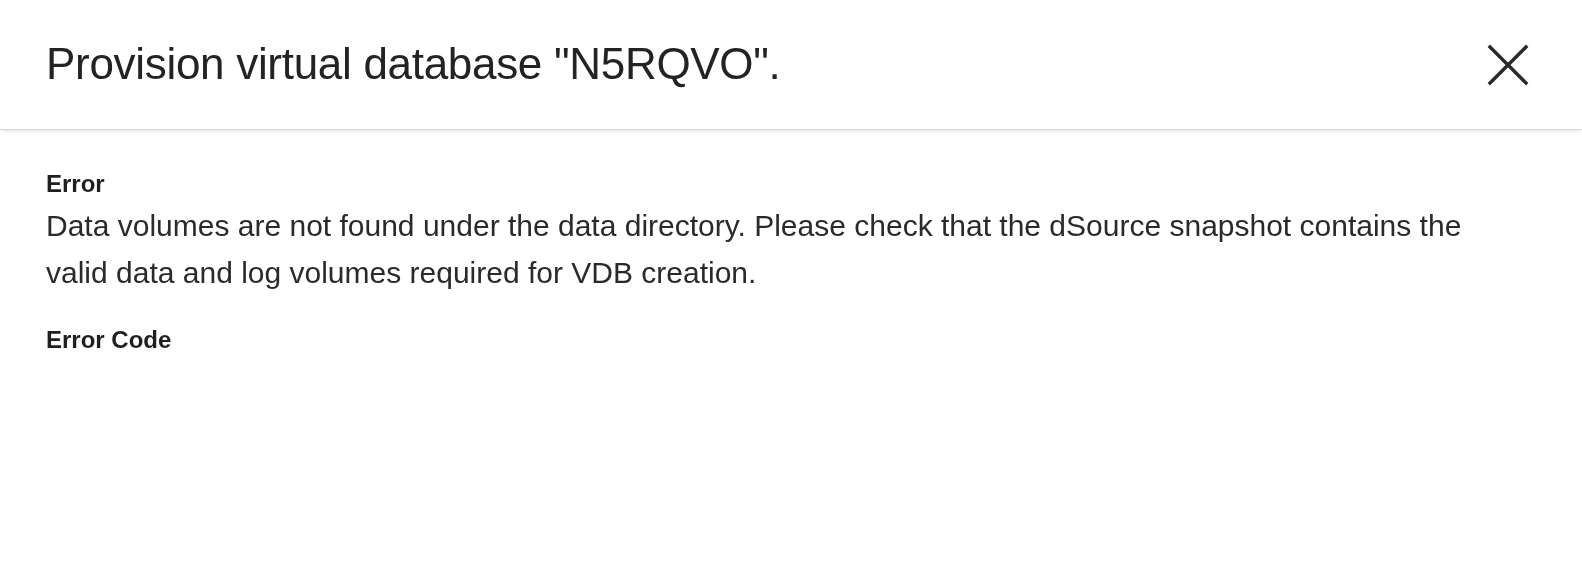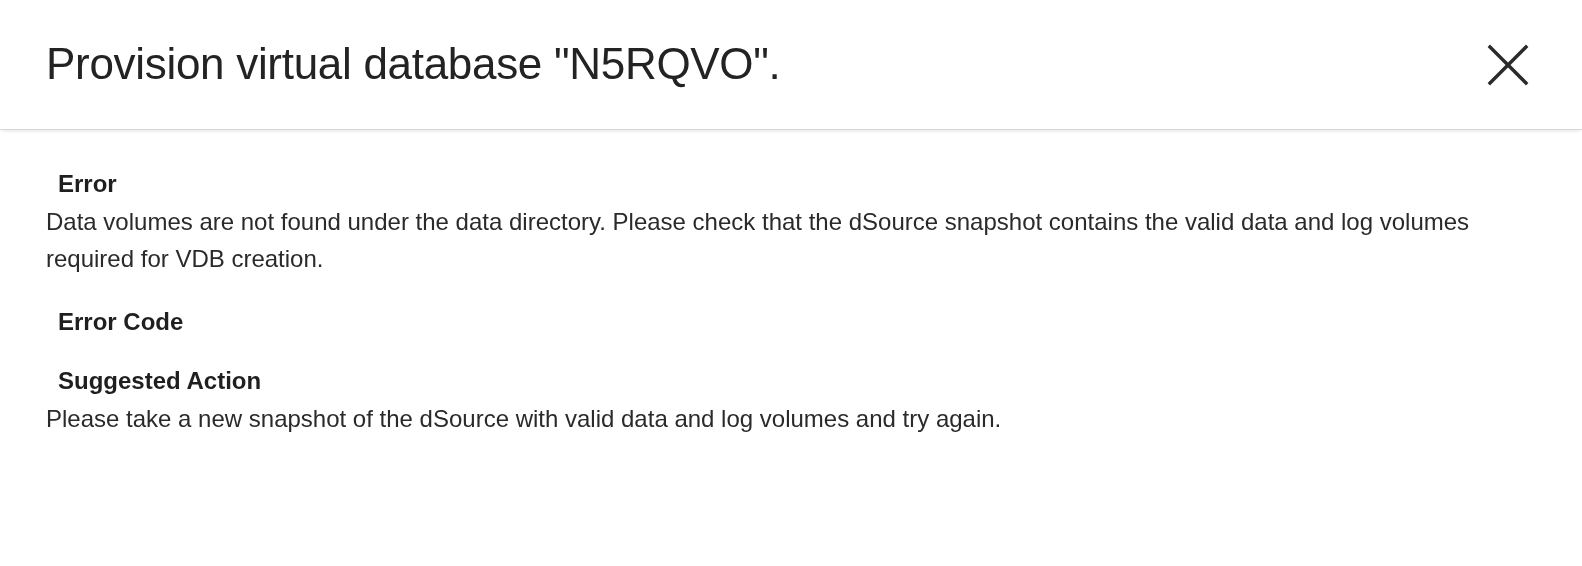--- a/index.html
+++ b/index.html
@@ -74,25 +74,25 @@
   }
 
   .section { margin-bottom: 28px; }
   .section:last-child { margin-bottom: 0; }
 
   .section-heading {
     font-size: 24px;
     font-weight: 700;
     color: #1f1f1f;
     line-height: 1.3;
-    margin: 0 0 4px 12px;
+    margin: 0 0 4px 0;
   }
 
   .section-text {
-    font-size: 24px;
+    font-size: 30px;
     font-weight: 400;
     color: #2a2a2a;
     line-height: 1.55;
     margin: 0;
     max-width: 1470px;
   }
 </style>
 </head>
 <body>
 
@@ -114,19 +114,15 @@
 
     <div class="section">
       <div class="section-heading">Error</div>
       <p class="section-text">Data volumes are not found under the data directory. Please check that the dSource snapshot contains the valid data and log volumes required for VDB creation.</p>
     </div>
 
     <div class="section">
       <div class="section-heading">Error Code</div>
     </div>
 
-    <div class="section">
-      <div class="section-heading">Suggested Action</div>
-      <p class="section-text">Please take a new snapshot of the dSource with valid data and log volumes and try again.</p>
-    </div>
 
   </div>
 </div>
 
 </body></html>

